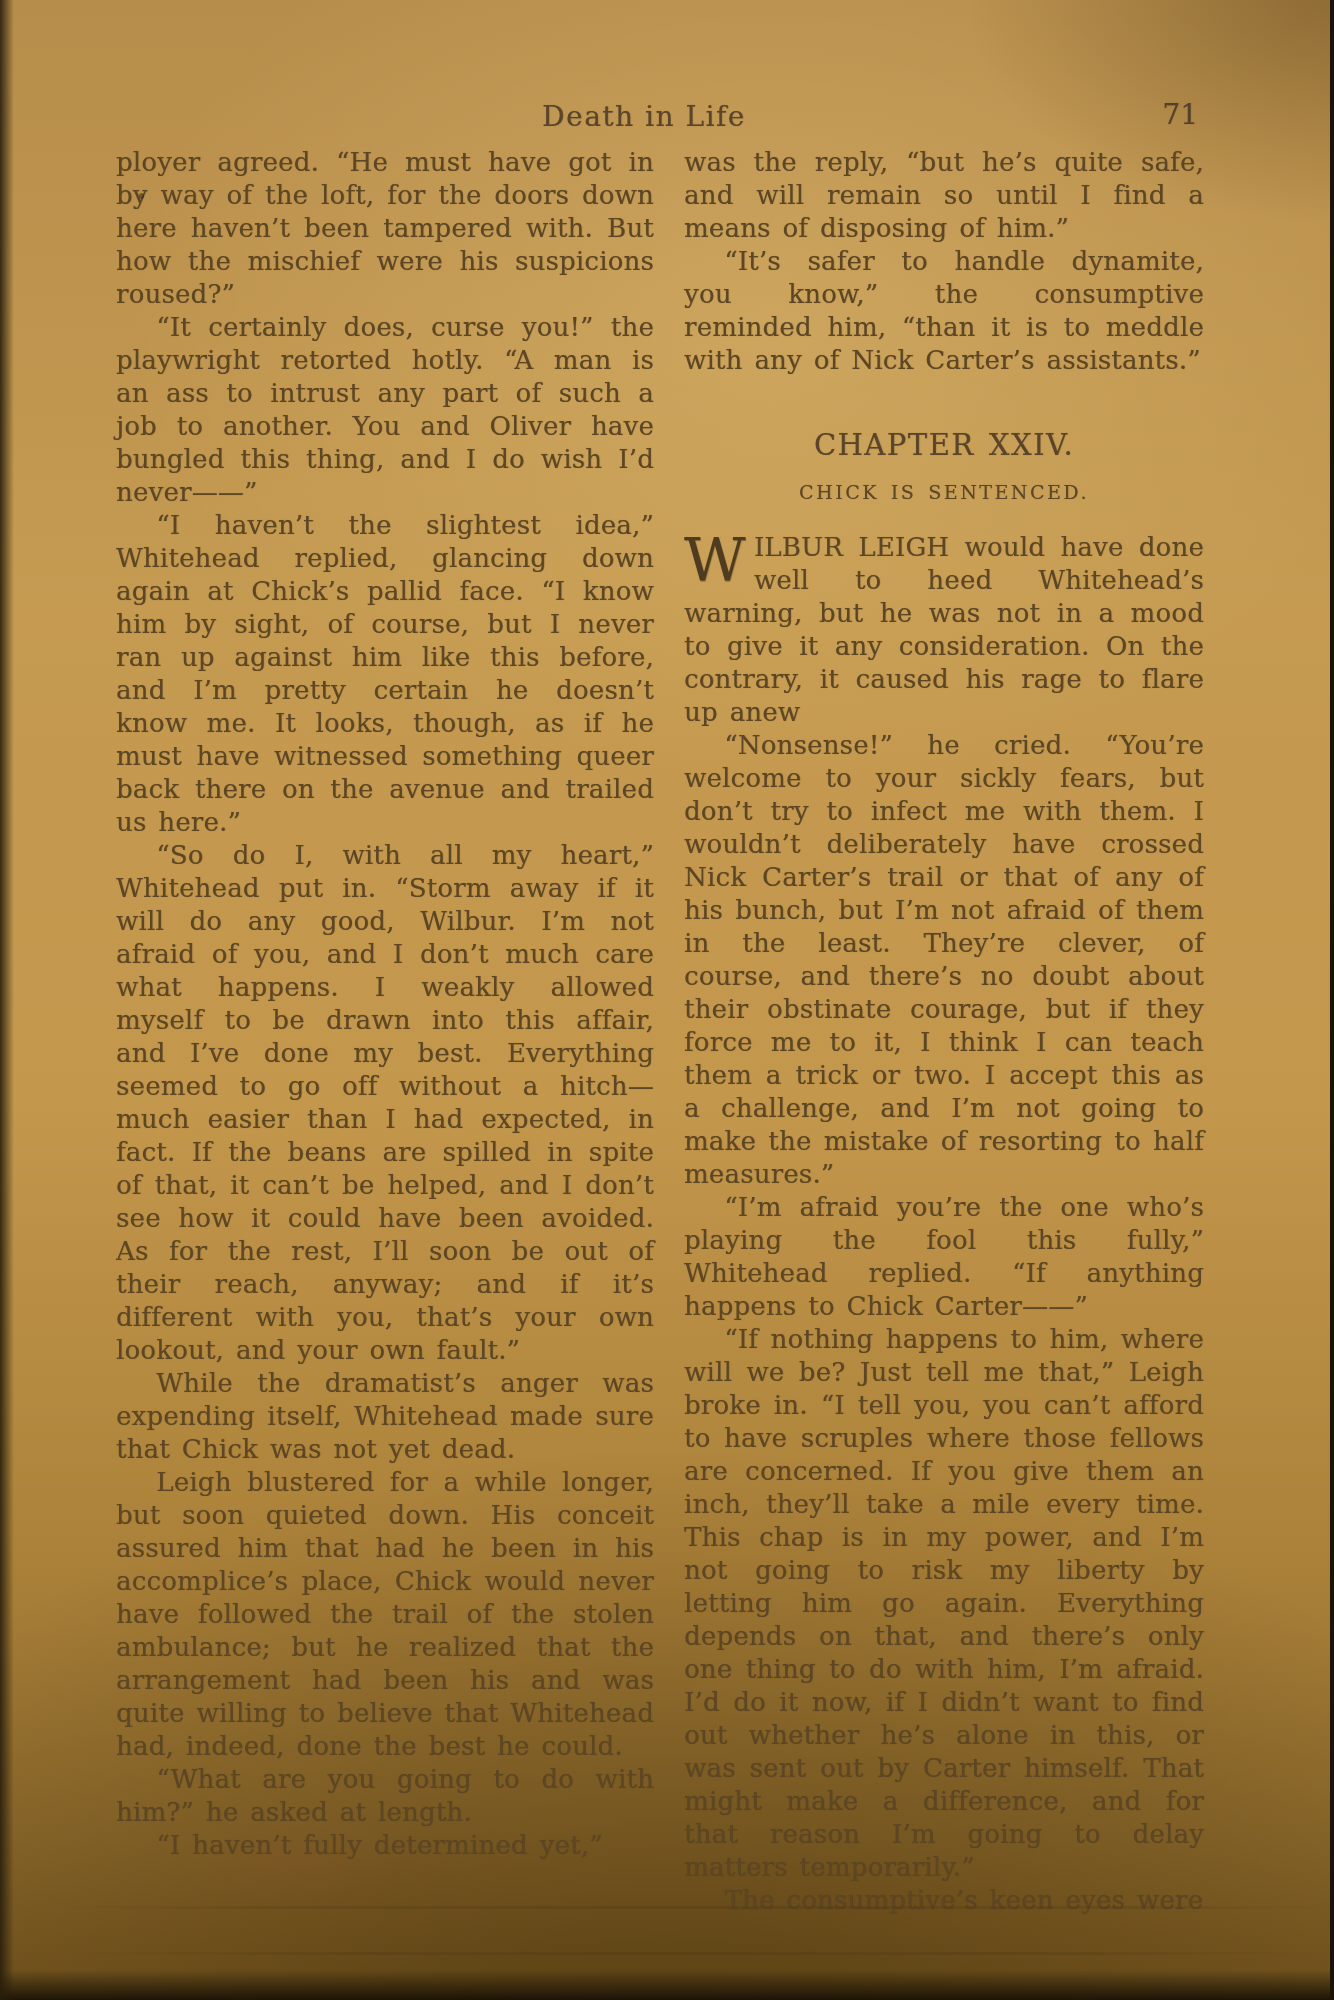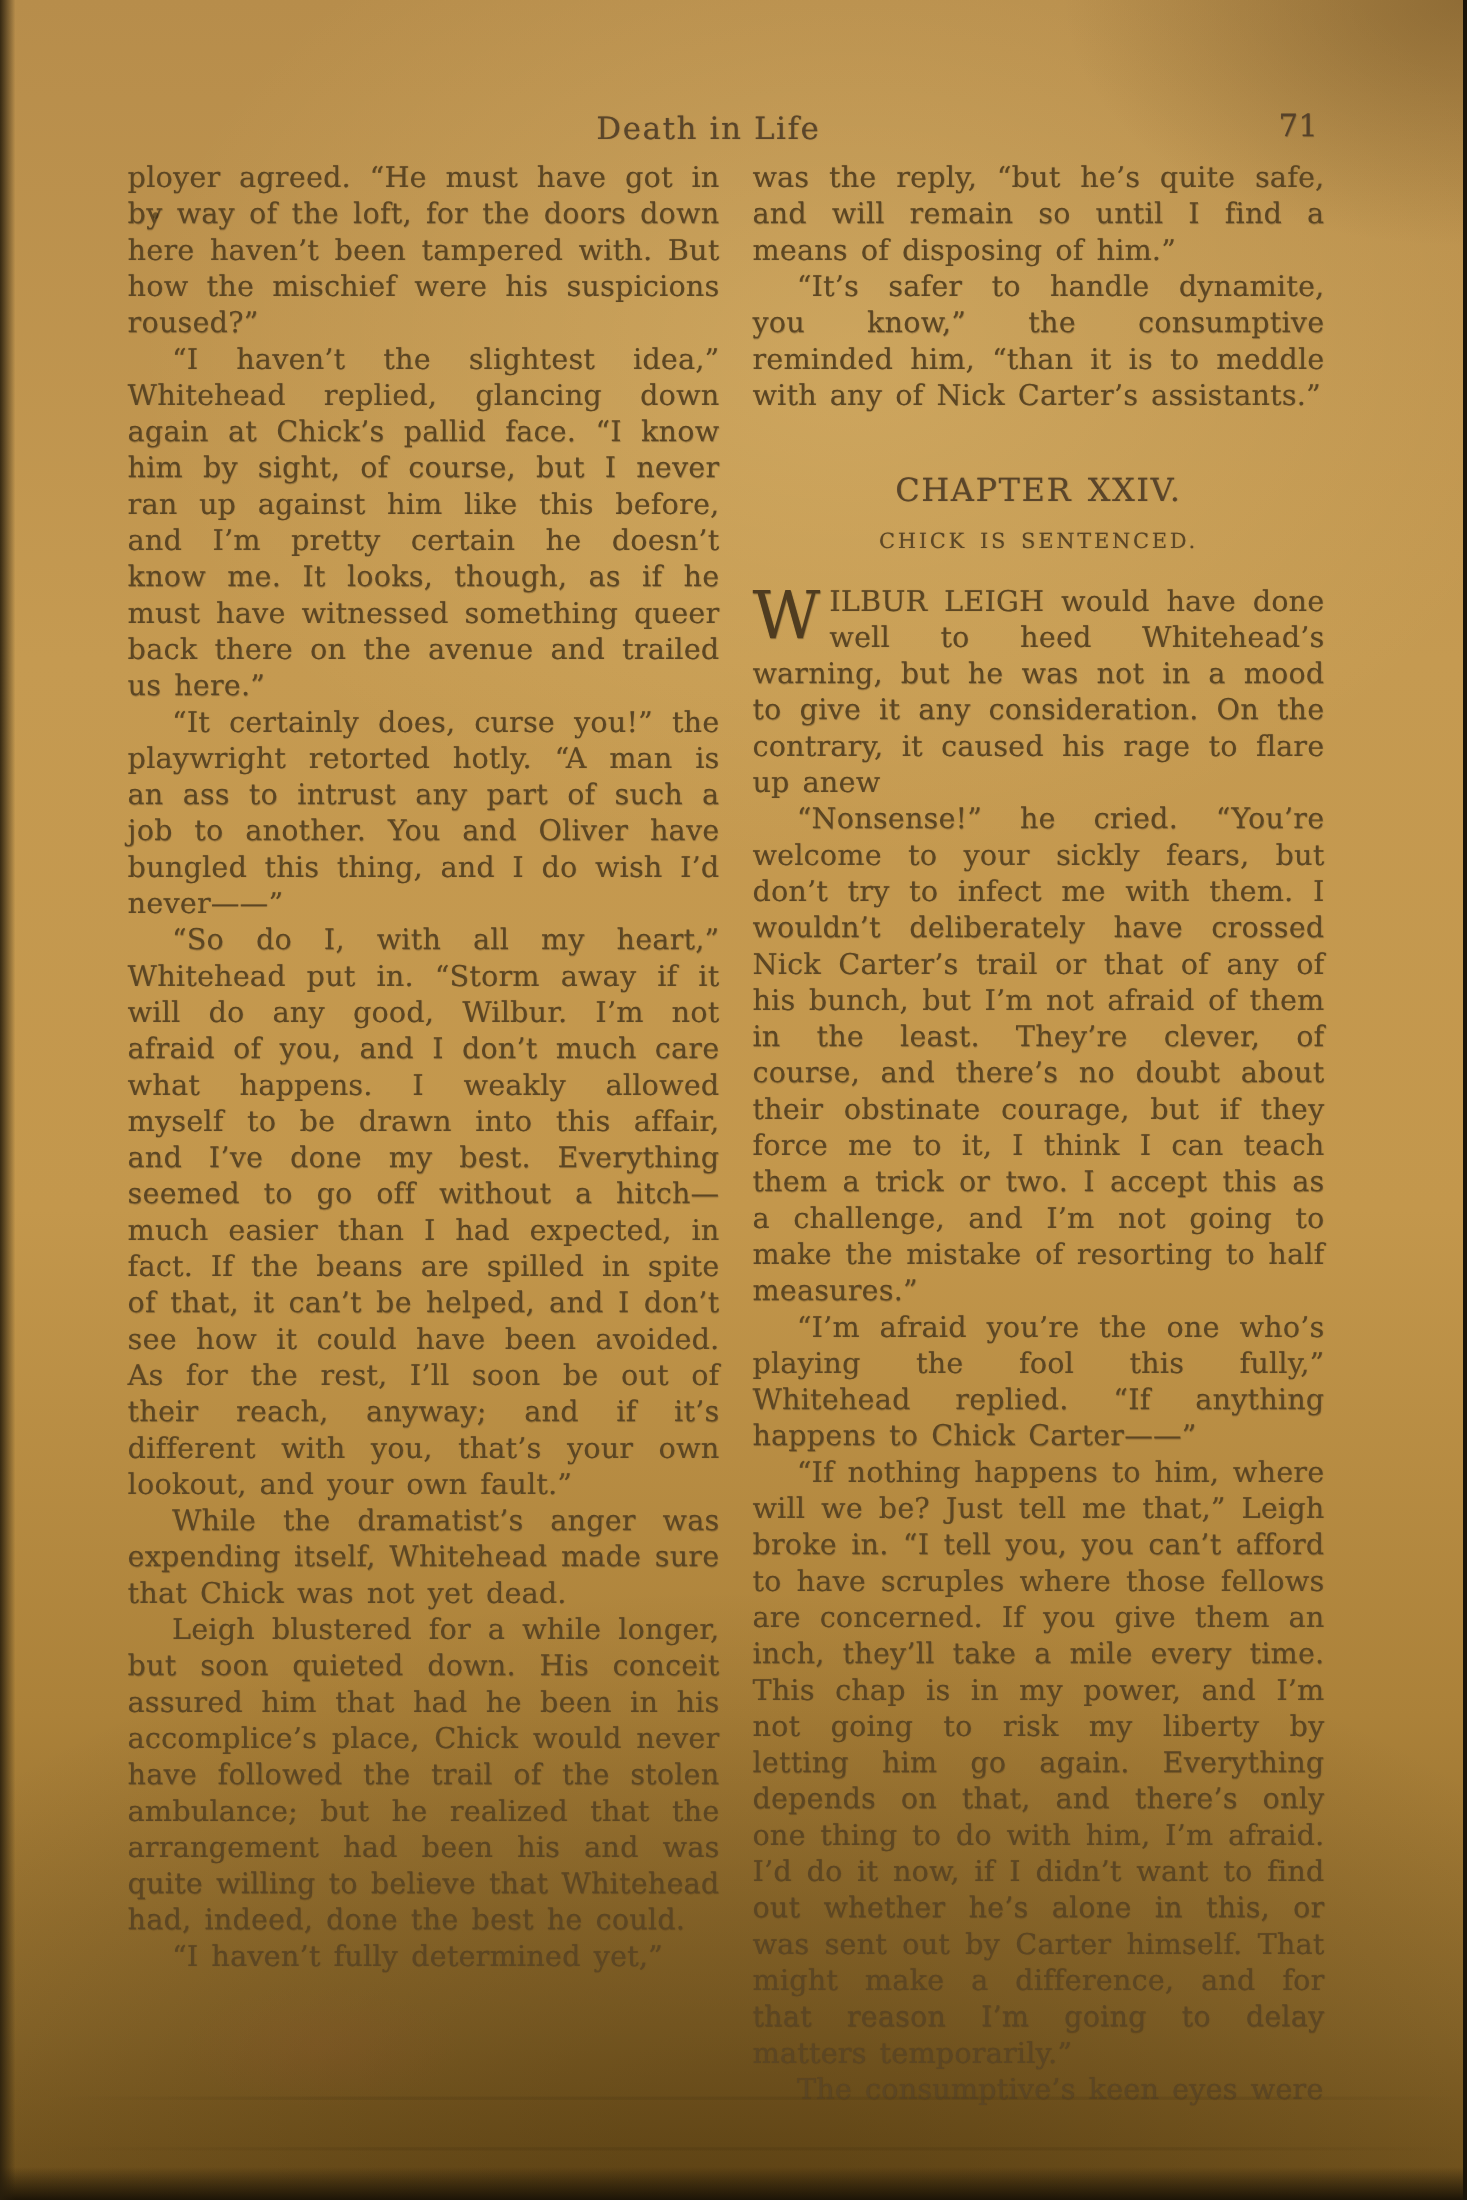--- a/index.html
+++ b/index.html
@@ -72,25 +72,26 @@
 
 <div id="scan">
 
   <div id="header-title">Death in Life</div>
   <div id="page-number">71</div>
 
   <div id="columns">
 
     <div id="col-left" class="col inktext">
       <p class="para noindent">ployer agreed. “He must have got in by way of the loft, for the doors down here haven’t been tampered with. But how the mischief were his suspicions roused?”</p>
+      <p class="para">“It certainly does, curse you!” the playwright retorted hotly. “A man is an ass to intrust any part of such a job to another. You and Oliver have bungled this thing, and I do wish I’d never——”</p>
       <p class="para">“I haven’t the slightest idea,” Whitehead replied, glancing down again at Chick’s pallid face. “I know him by sight, of course, but I never ran up against him like this before, and I’m pretty certain he doesn’t know me. It looks, though, as if he must have witnessed something queer back there on the avenue and trailed us here.”</p>
-      <p class="para">“It certainly does, curse you!” the playwright retorted hotly. “A man is an ass to intrust any part of such a job to another. You and Oliver have bungled this thing, and I do wish I’d never——”</p>
       <p class="para">“So do I, with all my heart,” Whitehead put in. “Storm away if it will do any good, Wilbur. I’m not afraid of you, and I don’t much care what happens. I weakly allowed myself to be drawn into this affair, and I’ve done my best. Everything seemed to go off without a hitch—much easier than I had expected, in fact. If the beans are spilled in spite of that, it can’t be helped, and I don’t see how it could have been avoided. As for the rest, I’ll soon be out of their reach, anyway; and if it’s different with you, that’s your own lookout, and your own fault.”</p>
       <p class="para">While the dramatist’s anger was expending itself, Whitehead made sure that Chick was not yet dead.</p>
       <p class="para">Leigh blustered for a while longer, but soon quieted down. His conceit assured him that had he been in his accomplice’s place, Chick would never have followed the trail of the stolen ambulance; but he realized that the arrangement had been his and was quite willing to believe that Whitehead had, indeed, done the best he could.</p>
+      <p class="para">“What are you going to do with him?” he asked at length.</p>
       <p class="para">“I haven’t fully determined yet,”</p>
     </div>
 
     <div id="col-right" class="col inktext">
       <p class="para noindent">was the reply, “but he’s quite safe, and will remain so until I find a means of disposing of him.”</p>
       <p class="para">“It’s safer to handle dynamite, you know,” the consumptive reminded him, “than it is to meddle with any of Nick Carter’s assistants.”</p>
 
       <div id="chapter-heading">
         <div id="chapter-title">CHAPTER XXIV.</div>
         <div id="chapter-subtitle">CHICK IS SENTENCED.</div>

